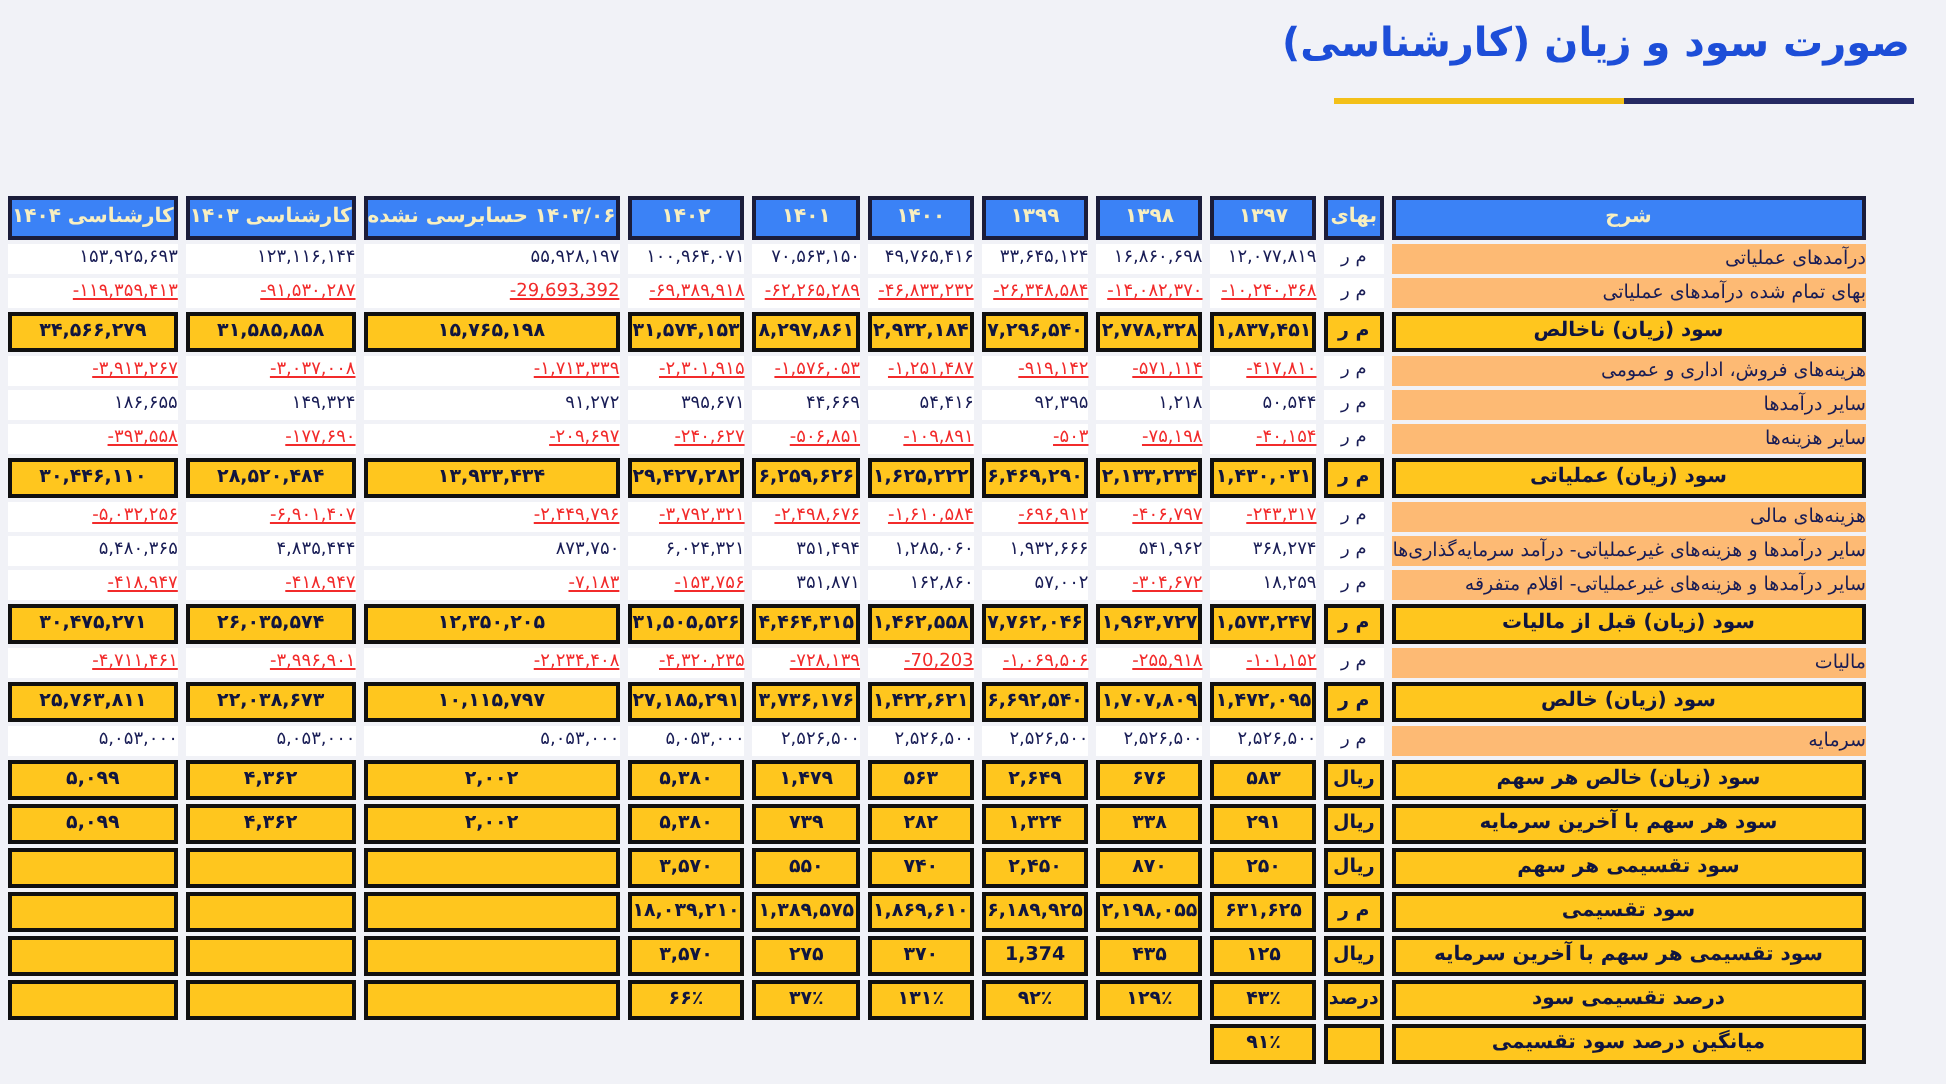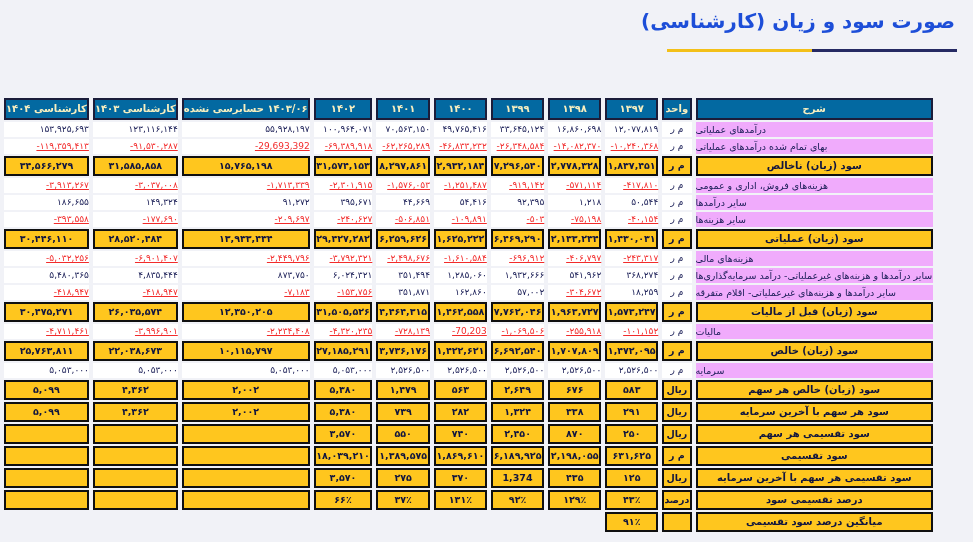--- a/index.html
+++ b/index.html
@@ -26,28 +26,28 @@
     border-collapse:separate;border-spacing:4px 2px;
     table-layout:fixed;
     direction:rtl;
   }
   th,td{
     white-space:nowrap;vertical-align:middle;padding:0;
     overflow:visible;line-height:1.25;
   }
   
   .h{
-    background:#0369a1;border:2px solid #1B1D3A;
+    background:#3b82f6;border:2px solid #1B1D3A;
     color:#F8EFC0;font-size:10px;font-weight:bold;text-align:center;
     height:18px;
   }
   
   .d{background:#FFFFFF;color:#181C55;font-size:9px;text-align:right;padding-left:2px;height:15px;}
   .d bdo{unicode-bidi:bidi-override;}
-  .dl{background:#f0abfc;color:#181C55;font-size:9.5px;text-align:left;height:15px;}
+  .dl{background:#fdba74;color:#181C55;font-size:9.5px;text-align:right;height:15px;}
   .du{background:#FFFFFF;color:#181C55;font-size:9px;text-align:center;height:15px;}
   .neg{color:#F22B2B;text-decoration:underline;}
   
   .t{
     background:#FFC61E;border:2px solid #101010;
     color:#10153F;font-weight:bold;font-size:9.5px;text-align:center;
     height:16px;
   }
   .t.tl{font-size:10px;}
   
@@ -72,21 +72,21 @@
       <col style="width: 56px;">
       <col style="width: 60px;">
       <col style="width: 62px;">
       <col style="width: 108px;">
       <col style="width: 68px;">
       <col style="width: 72px;">
     </colgroup>
   <thead>
       <tr>
         <th class="h">شرح</th>
-        <th class="h">واحد</th>
+        <th class="h">بهای</th>
         <th class="h">۱۳۹۷</th>
         <th class="h">۱۳۹۸</th>
         <th class="h">۱۳۹۹</th>
         <th class="h">۱۴۰۰</th>
         <th class="h">۱۴۰۱</th>
         <th class="h">۱۴۰۲</th>
         <th class="h">۱۴۰۳/۰۶ حسابرسی نشده</th>
         <th class="h">کارشناسی ۱۴۰۳</th>
         <th class="h">کارشناسی ۱۴۰۴</th>
       </tr>

